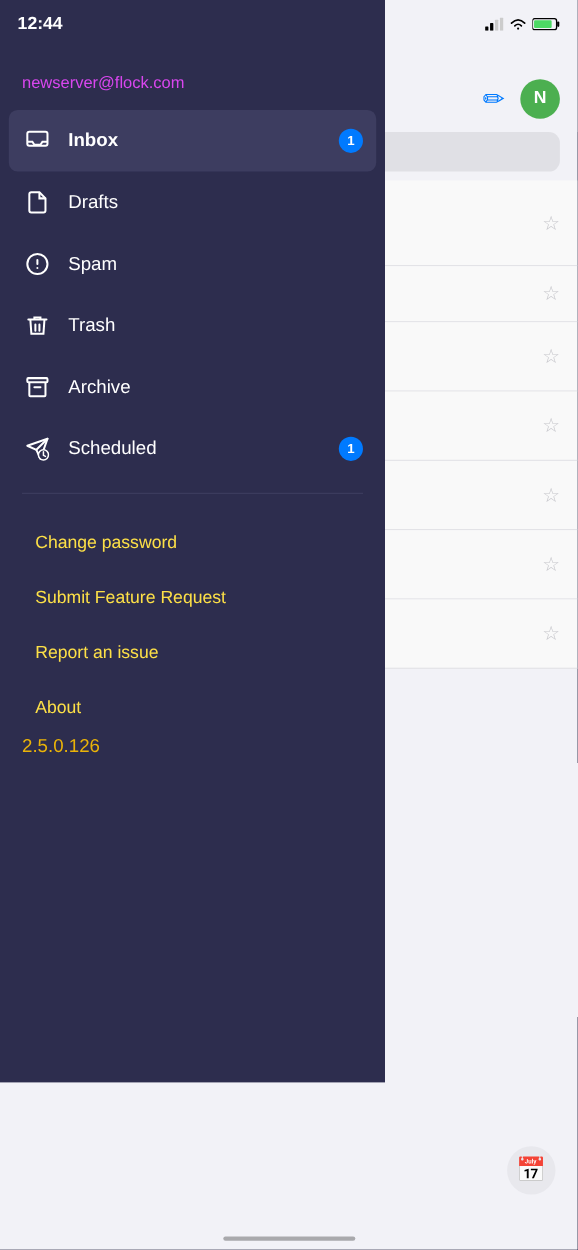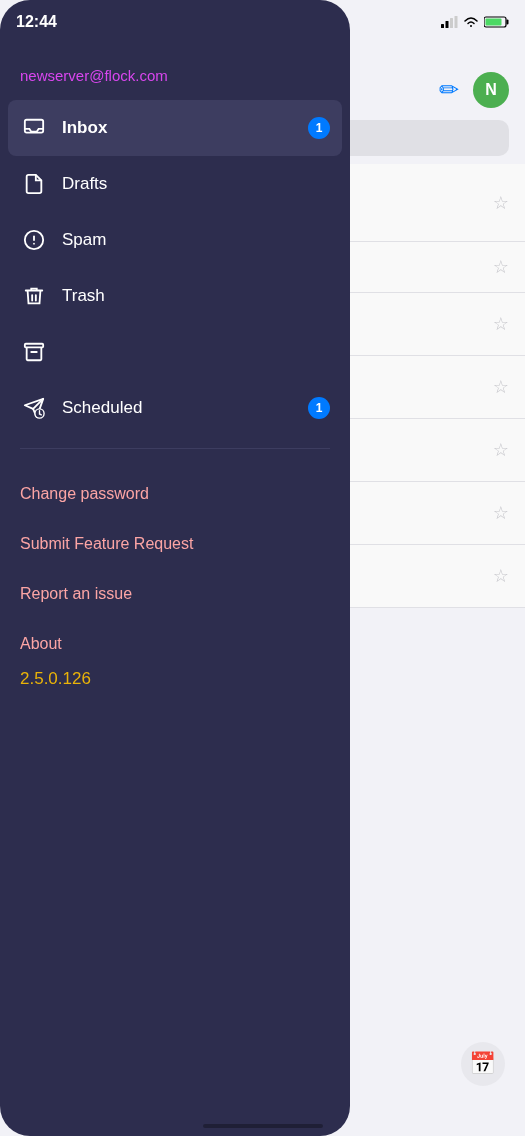--- a/index.html
+++ b/index.html
@@ -105,26 +105,25 @@
       color: white;
       font-size: 16px;
       font-weight: 600;
     }
 
     
     .sidebar {
       position: absolute;
       top: 0; left: 0;
       width: 350px;
-      height: 1136px;
+      height: 984px;
       background: #2d2d4e;
       z-index: 50;
       display: flex;
       flex-direction: column;
-      border-radius: 30px;
     }
 
     .sidebar-top {
       height: 100px;
       display: flex;
       align-items: flex-end;
       padding: 0 20px 16px;
     }
 
     .sidebar-email {
@@ -191,22 +190,22 @@
       background: #3d3d60;
       margin: 12px 20px;
     }
 
     .sidebar-menu {
       flex: 1;
       padding: 8px 0;
     }
 
     .sidebar-menu-item {
-      padding: 16px 20px;
-      color: #fca5a5;
+      padding: 16px 32px;
+      color: #fde047;
       font-size: 16px;
       cursor: pointer;
     }
 
     .sidebar-version {
       padding: 0 20px 8px;
       color: #eab308;
       font-size: 17px;
     }
 
@@ -383,20 +382,21 @@
     </div>
 
     <div class="nav-item">
       <div class="nav-item-icon">
         <svg width="22" height="22" viewBox="0 0 24 24" fill="none">
           <rect x="2" y="3" width="20" height="4" rx="1" stroke="white" stroke-width="2" fill="none"></rect>
           <path d="M4 7v13a1 1 0 001 1h14a1 1 0 001-1V7" stroke="white" stroke-width="2" fill="none"></path>
           <path d="M9 12h6" stroke="white" stroke-width="2" stroke-linecap="round"></path>
         </svg>
       </div>
+      <span class="nav-item-label">Archive</span>
     </div>
 
     <div class="nav-item">
       <div class="nav-item-icon">
         <svg width="22" height="22" viewBox="0 0 24 24" fill="none">
           <path d="M22 2L11 13" stroke="white" stroke-width="2" stroke-linecap="round"></path>
           <path d="M22 2L15 22L11 13L2 9L22 2Z" stroke="white" stroke-width="2" stroke-linejoin="round" fill="none"></path>
           <circle cx="18" cy="18" r="5" fill="#2d2d4e" stroke="white" stroke-width="1.5"></circle>
           <path d="M18 15v3.5l2 1" stroke="white" stroke-width="1.5" stroke-linecap="round"></path>
         </svg>

